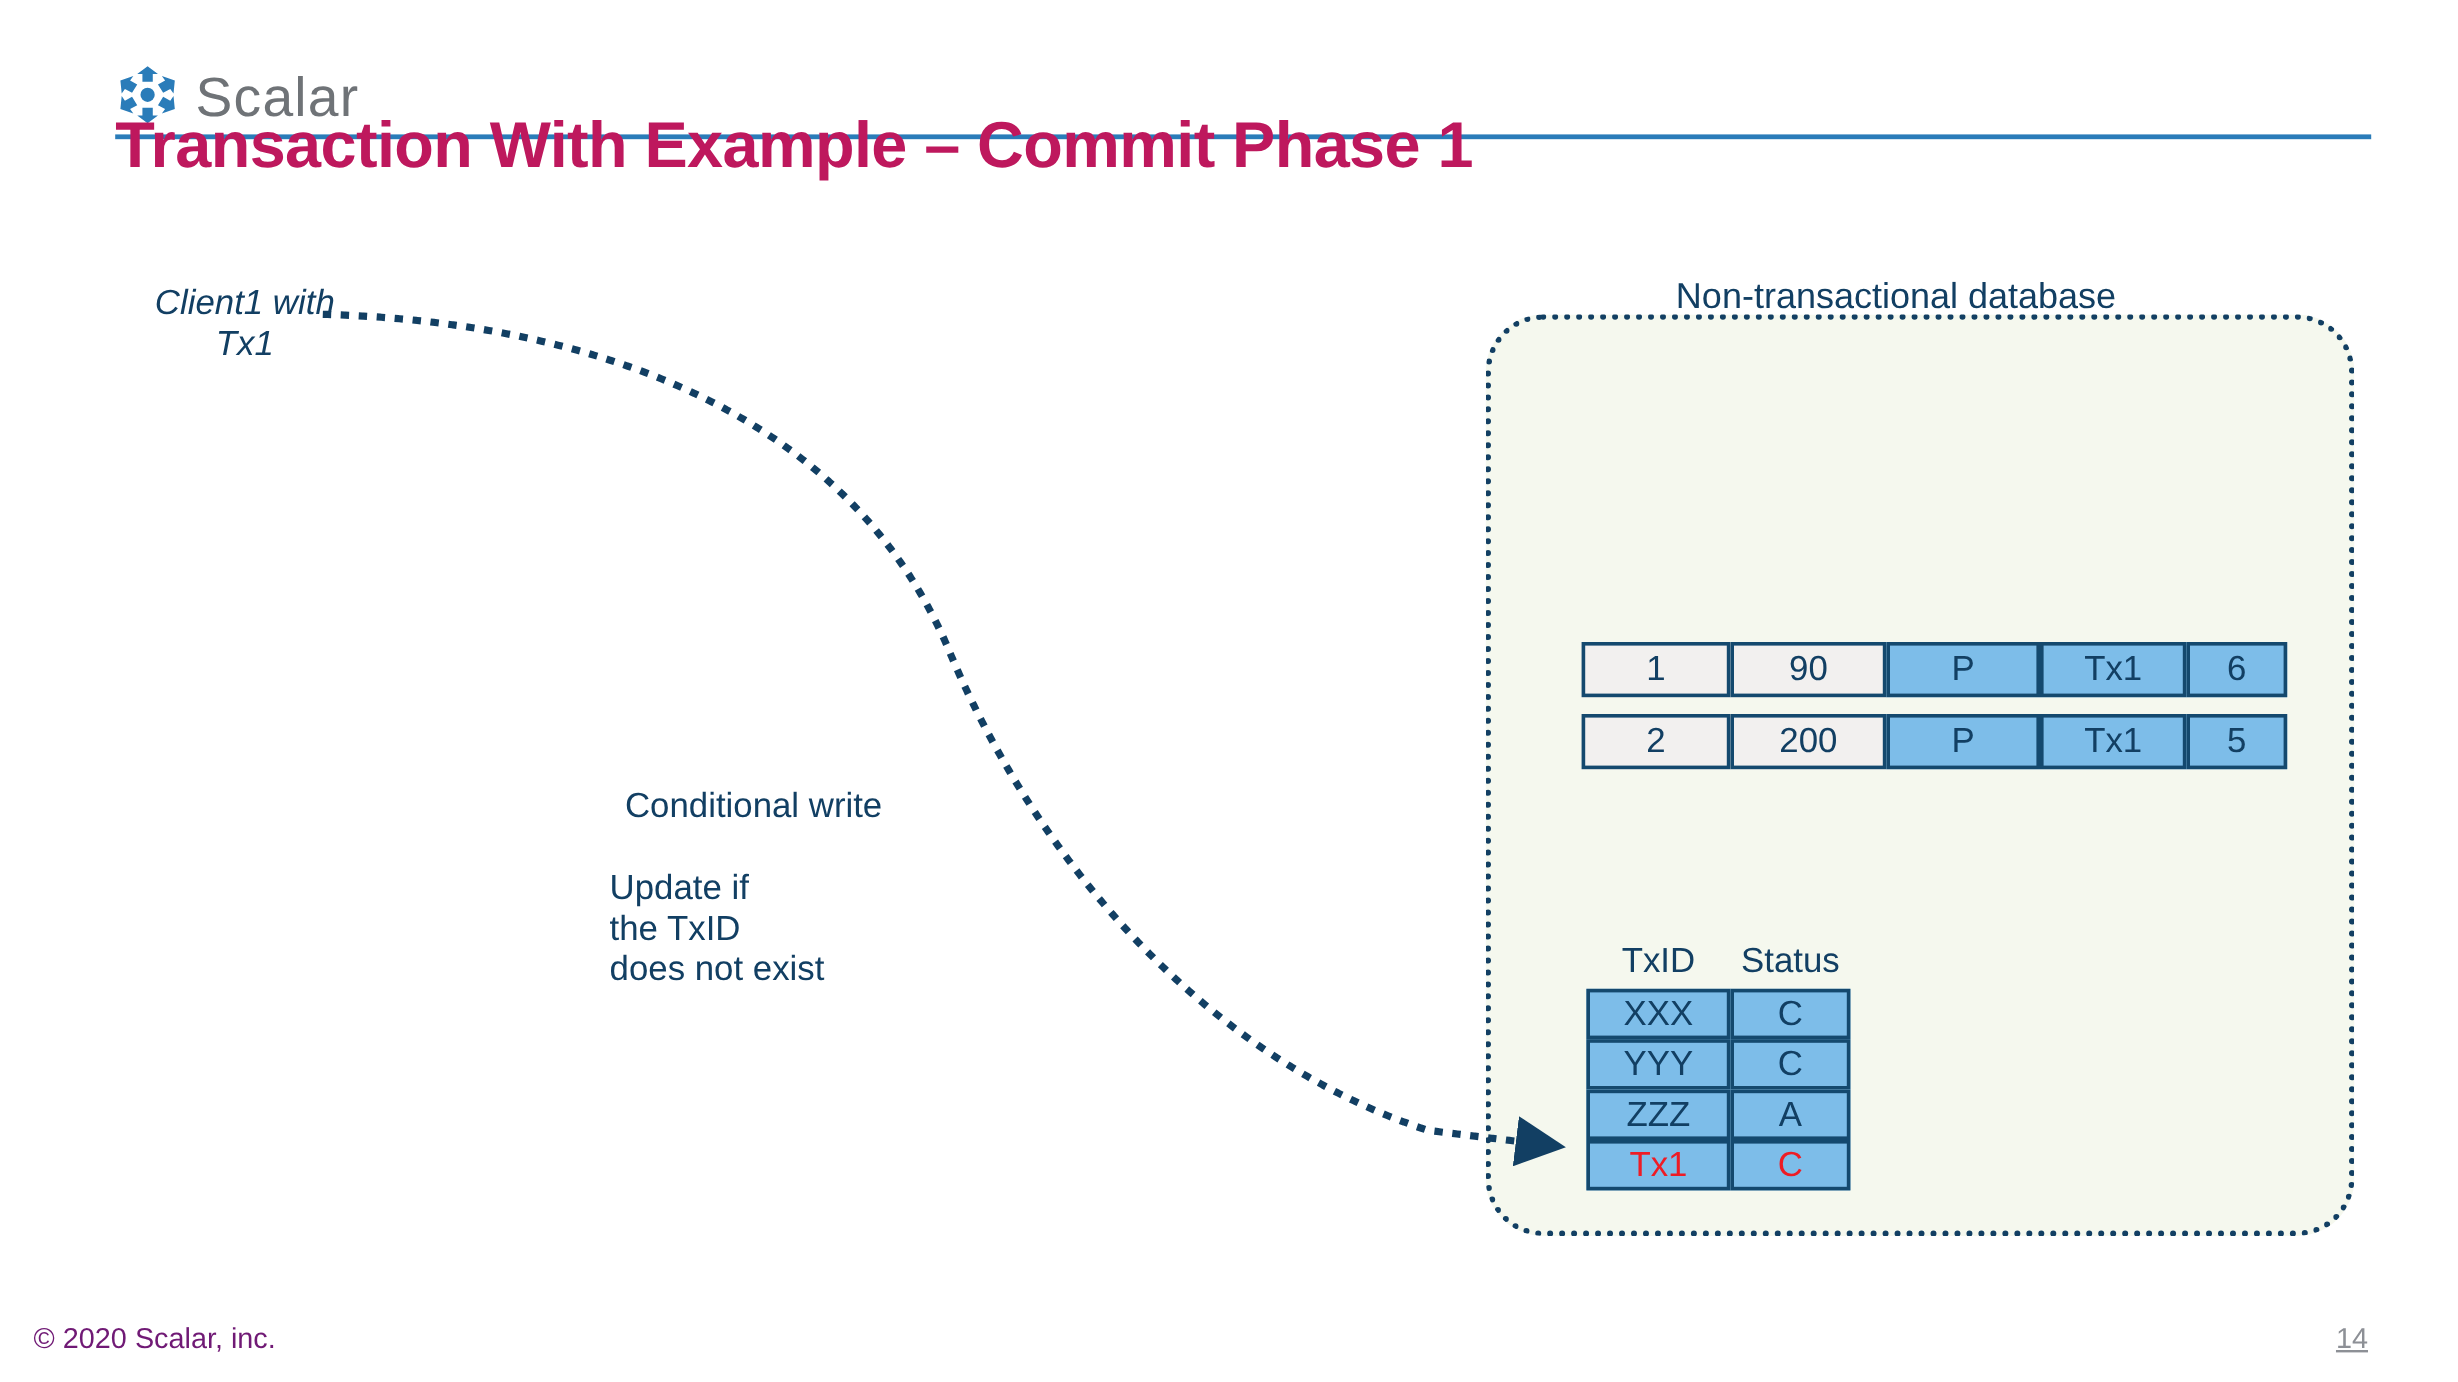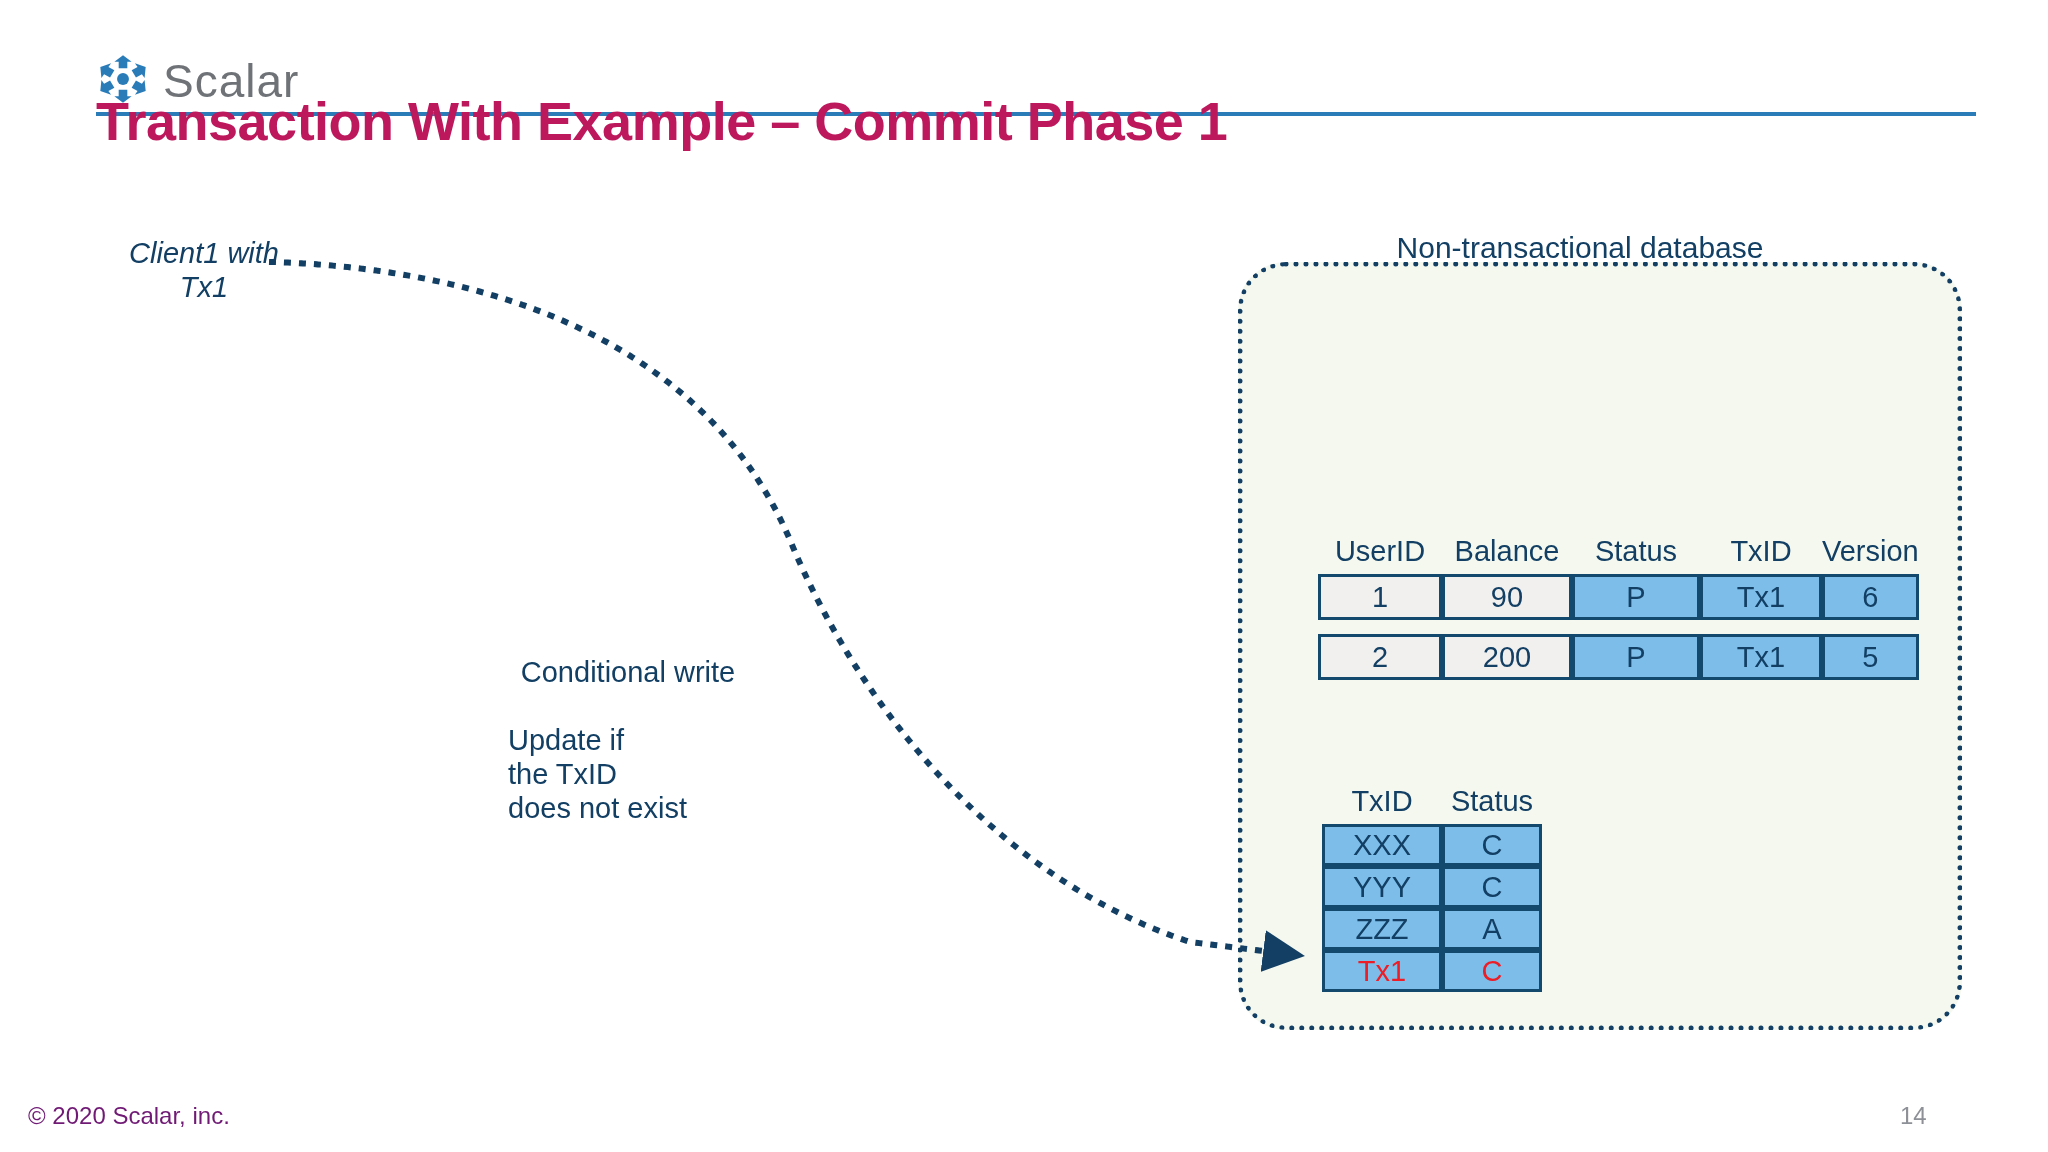--- a/index.html
+++ b/index.html
@@ -168,22 +168,24 @@
     left: 28px;
     top: 1102px;
     font-size: 24px;
     color: #701a75;
   }
   #footer-pagenum {
     position: absolute;
     left: 1900px;
     top: 1102px;
     width: 120px;
+    text-align: center;
     font-size: 24px;
     color: #8d9096;
+    text-decoration: underline;
   }
 </style>
 </head>
 <body>
 
 <div id="slide-header">
 
   <div id="logo-mark">
     <svg viewBox="0 0 100 100" width="54" height="54">
       <g fill="#2a7cb9">
@@ -214,27 +216,20 @@
 Tx1</div>
 
 <div class="diagram-text" id="cond-write-label">Conditional write</div>
 
 <div class="diagram-text" id="update-note-label">Update if
 the TxID
 does not exist</div>
 
 <table class="tbl" id="records-table">
   <tbody>
-      <tr>
-    <td class="hdr-cell c-userid">UserID</td>
-    <td class="hdr-cell c-balance">Balance</td>
-    <td class="hdr-cell c-status">Status</td>
-    <td class="hdr-cell c-txid">TxID</td>
-    <td class="hdr-cell c-version">Version</td>
-  </tr>
   <tr>
     <td class="cell plain c-userid">1</td>
     <td class="cell plain c-balance">90</td>
     <td class="cell blue c-status">P</td>
     <td class="cell blue c-txid">Tx1</td>
     <td class="cell blue c-version">6</td>
   </tr>
   <tr class="gap-row">
     <td colspan="5"></td>
   </tr>

